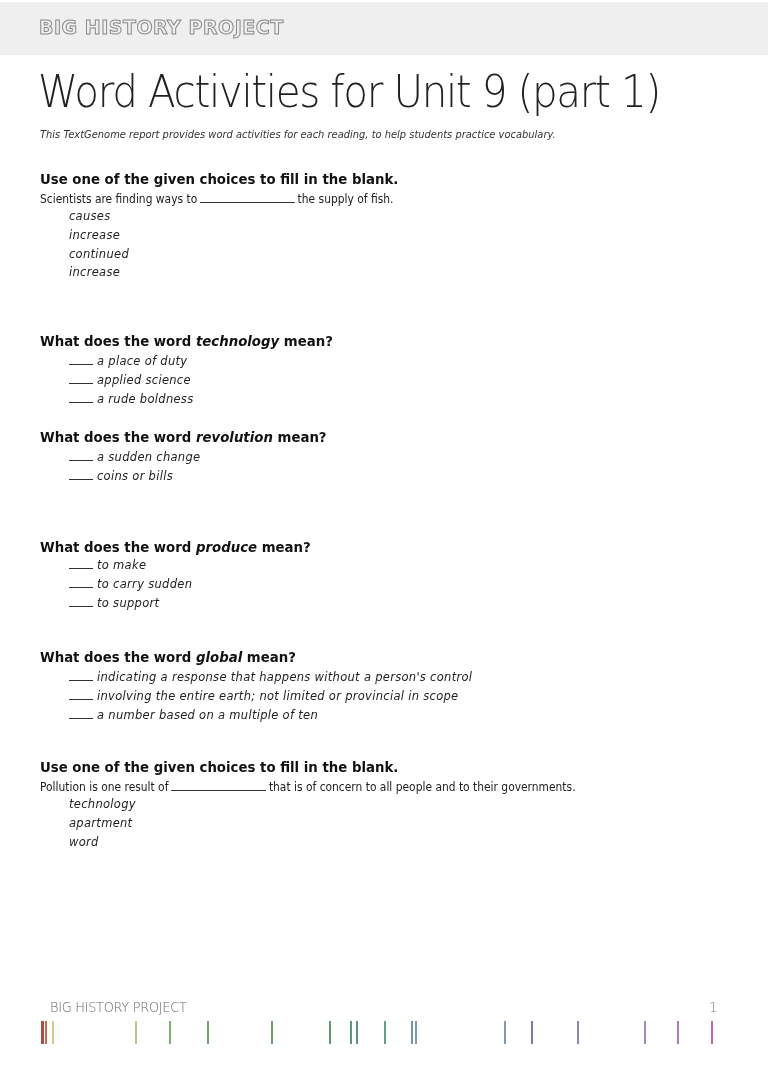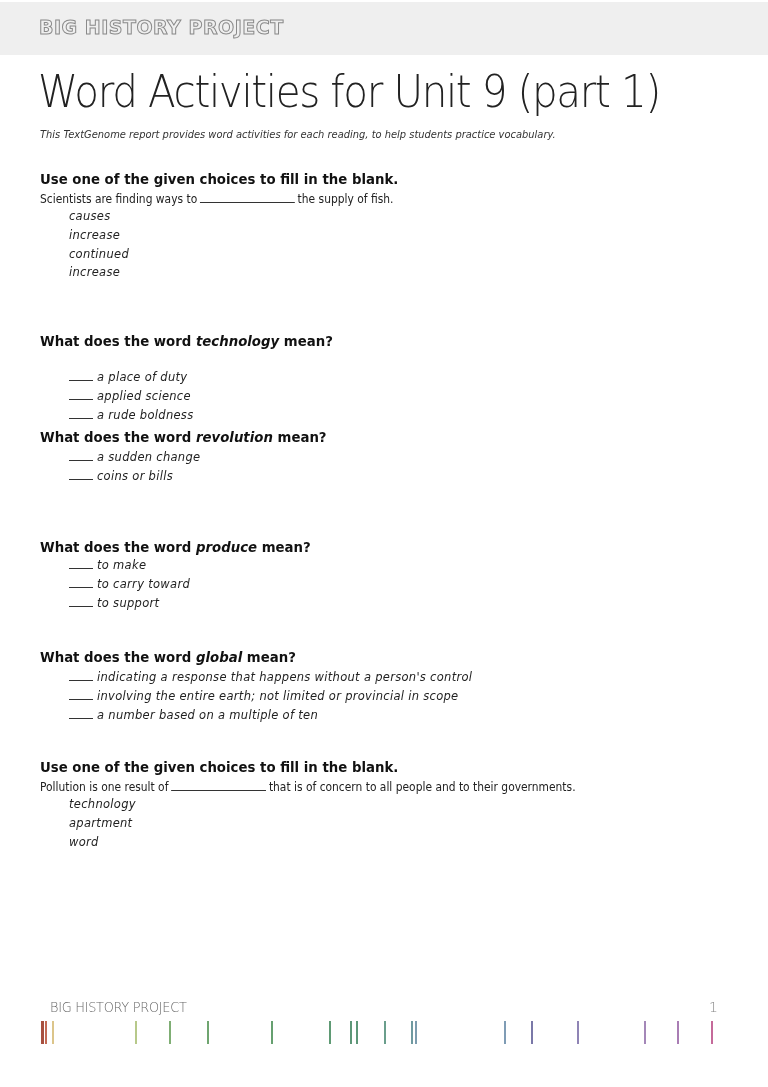--- a/index.html
+++ b/index.html
@@ -52,21 +52,21 @@
     <li>increase</li>
   </ul>
 </div>
 
 <div class="section" style="top:332px">
   <div class="q-heading">
     <span>What does the word</span>
     <em>technology</em>
     <span>mean?</span>
   </div>
-  <ul class="choices" style="margin-top:18px">
+  <ul class="choices" style="margin-top:2px">
     <li class="def-row">
         <span class="def-blank"></span>
         <span>a place of duty</span>
       </li>
     <li class="def-row">
         <span class="def-blank"></span>
         <span>applied science</span>
       </li>
     <li class="def-row">
         <span class="def-blank"></span>
@@ -99,21 +99,21 @@
     <em>produce</em>
     <span>mean?</span>
   </div>
   <ul class="choices" style="margin-top:0">
     <li class="def-row">
         <span class="def-blank"></span>
         <span>to make</span>
       </li>
     <li class="def-row">
         <span class="def-blank"></span>
-        <span>to carry toward</span>
+        <span>to carry sudden</span>
       </li>
     <li class="def-row">
         <span class="def-blank"></span>
         <span>to support</span>
       </li>
   </ul>
 </div>
 
 <div class="section" style="top:648px">
   <div class="q-heading">

